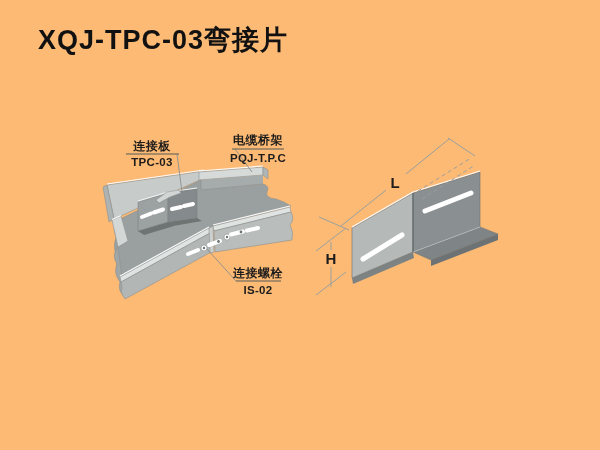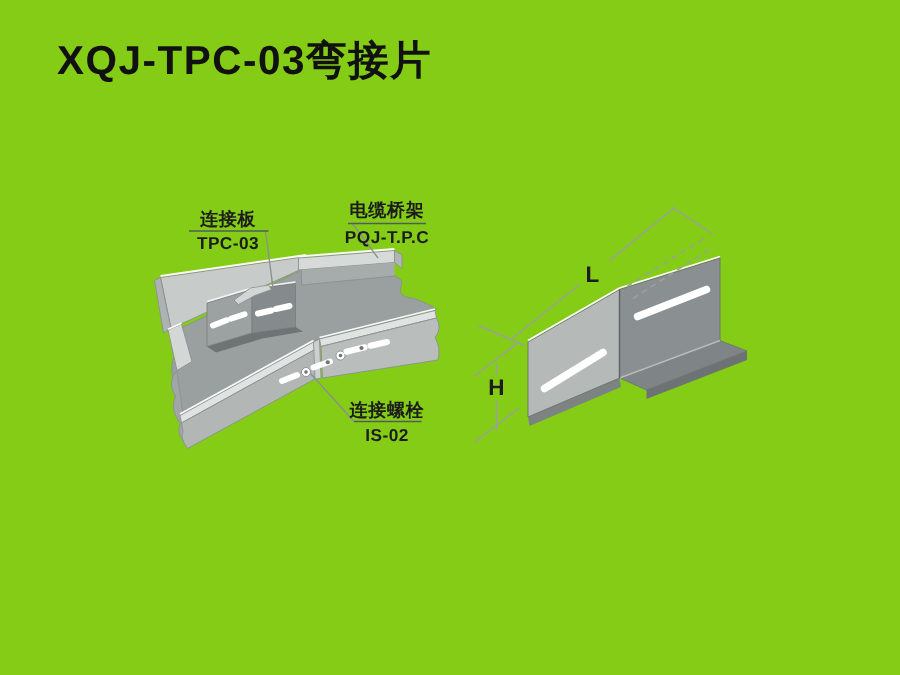--- a/index.html
+++ b/index.html
@@ -1,16 +1,16 @@
 <!DOCTYPE html>
 <html><head>
 <meta charset="utf-8">
 <style>
   html,body{margin:0;padding:0;background:#ffffff;}
-  .canvas{position:relative;width:600px;height:450px;background:#84cc16;overflow:hidden;
+  .canvas{position:relative;width:600px;height:450px;background:#fdba74;overflow:hidden;
           font-family:"Liberation Sans",sans-serif;}
   .title{position:absolute;left:38px;top:22px;margin:0;font-size:27px;font-weight:800;
          letter-spacing:1px;color:#111111;font-family:"Liberation Sans",sans-serif;}
   svg{position:absolute;left:0;top:0;}
   .cjk{font-family:"Liberation Sans",sans-serif;font-weight:bold;fill:#1c1c1c;}
   .lbl-cn{font-size:12px;letter-spacing:0.5px;}
   .lbl-code{font-size:11.5px;letter-spacing:0.3px;}
   .lbl-dim{font-size:15px;}
   .hl{stroke:#fafafa;stroke-width:1.2;fill:none;}
   .edge{stroke:#8b9191;stroke-width:0.6;}

